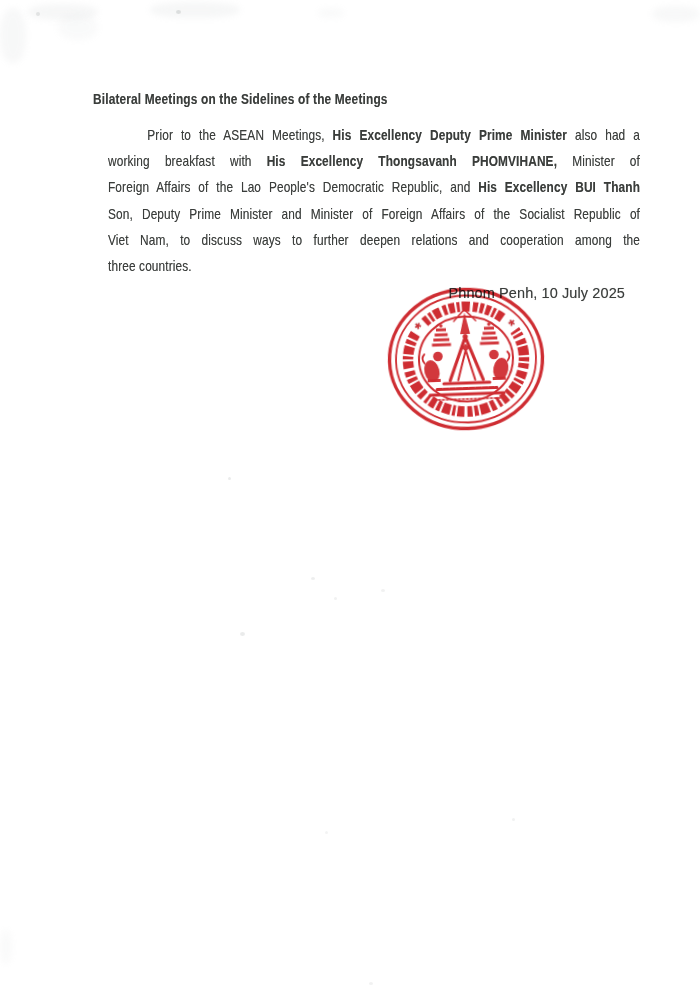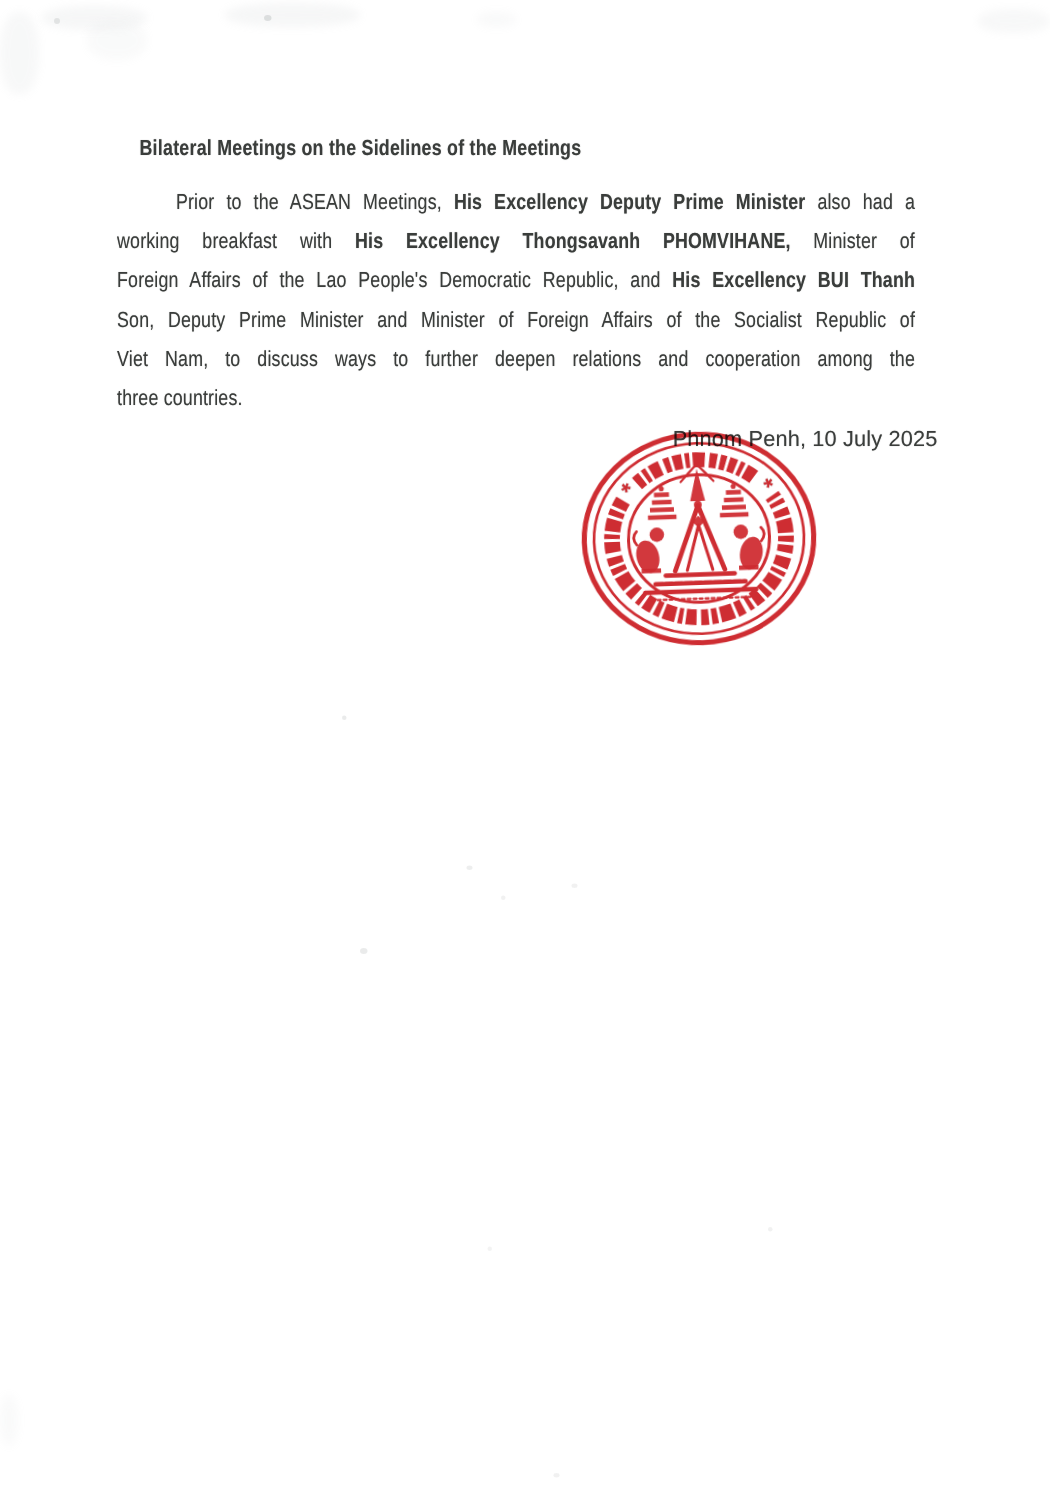--- a/index.html
+++ b/index.html
@@ -10,21 +10,21 @@
   }
   .doc{position:absolute;inset:0;color:#3a3d3b;}
   .softtext{text-shadow:0 0 .7px rgba(55,58,56,.45);}
 
   .heading{
     position:absolute;left:93px;top:90px;
     font-size:14.5px;font-weight:700;line-height:18px;
     white-space:nowrap;letter-spacing:.2px;
     transform:scaleX(.8185);transform-origin:0 50%;
   }
-  .para{position:absolute;left:78px;top:122px;width:532px;}
+  .para{position:absolute;left:108px;top:122px;width:532px;}
   .para .line{
     width:650px;height:26.2px;line-height:26.2px;
     font-size:14.5px;letter-spacing:.15px;
     transform:scaleX(.8185);transform-origin:0 0;
   }
   .para .line.j{text-align:justify;text-align-last:justify;}
   .para .line.ind{text-indent:48px;}
   .b{font-weight:700;}
 
   .dateline{

